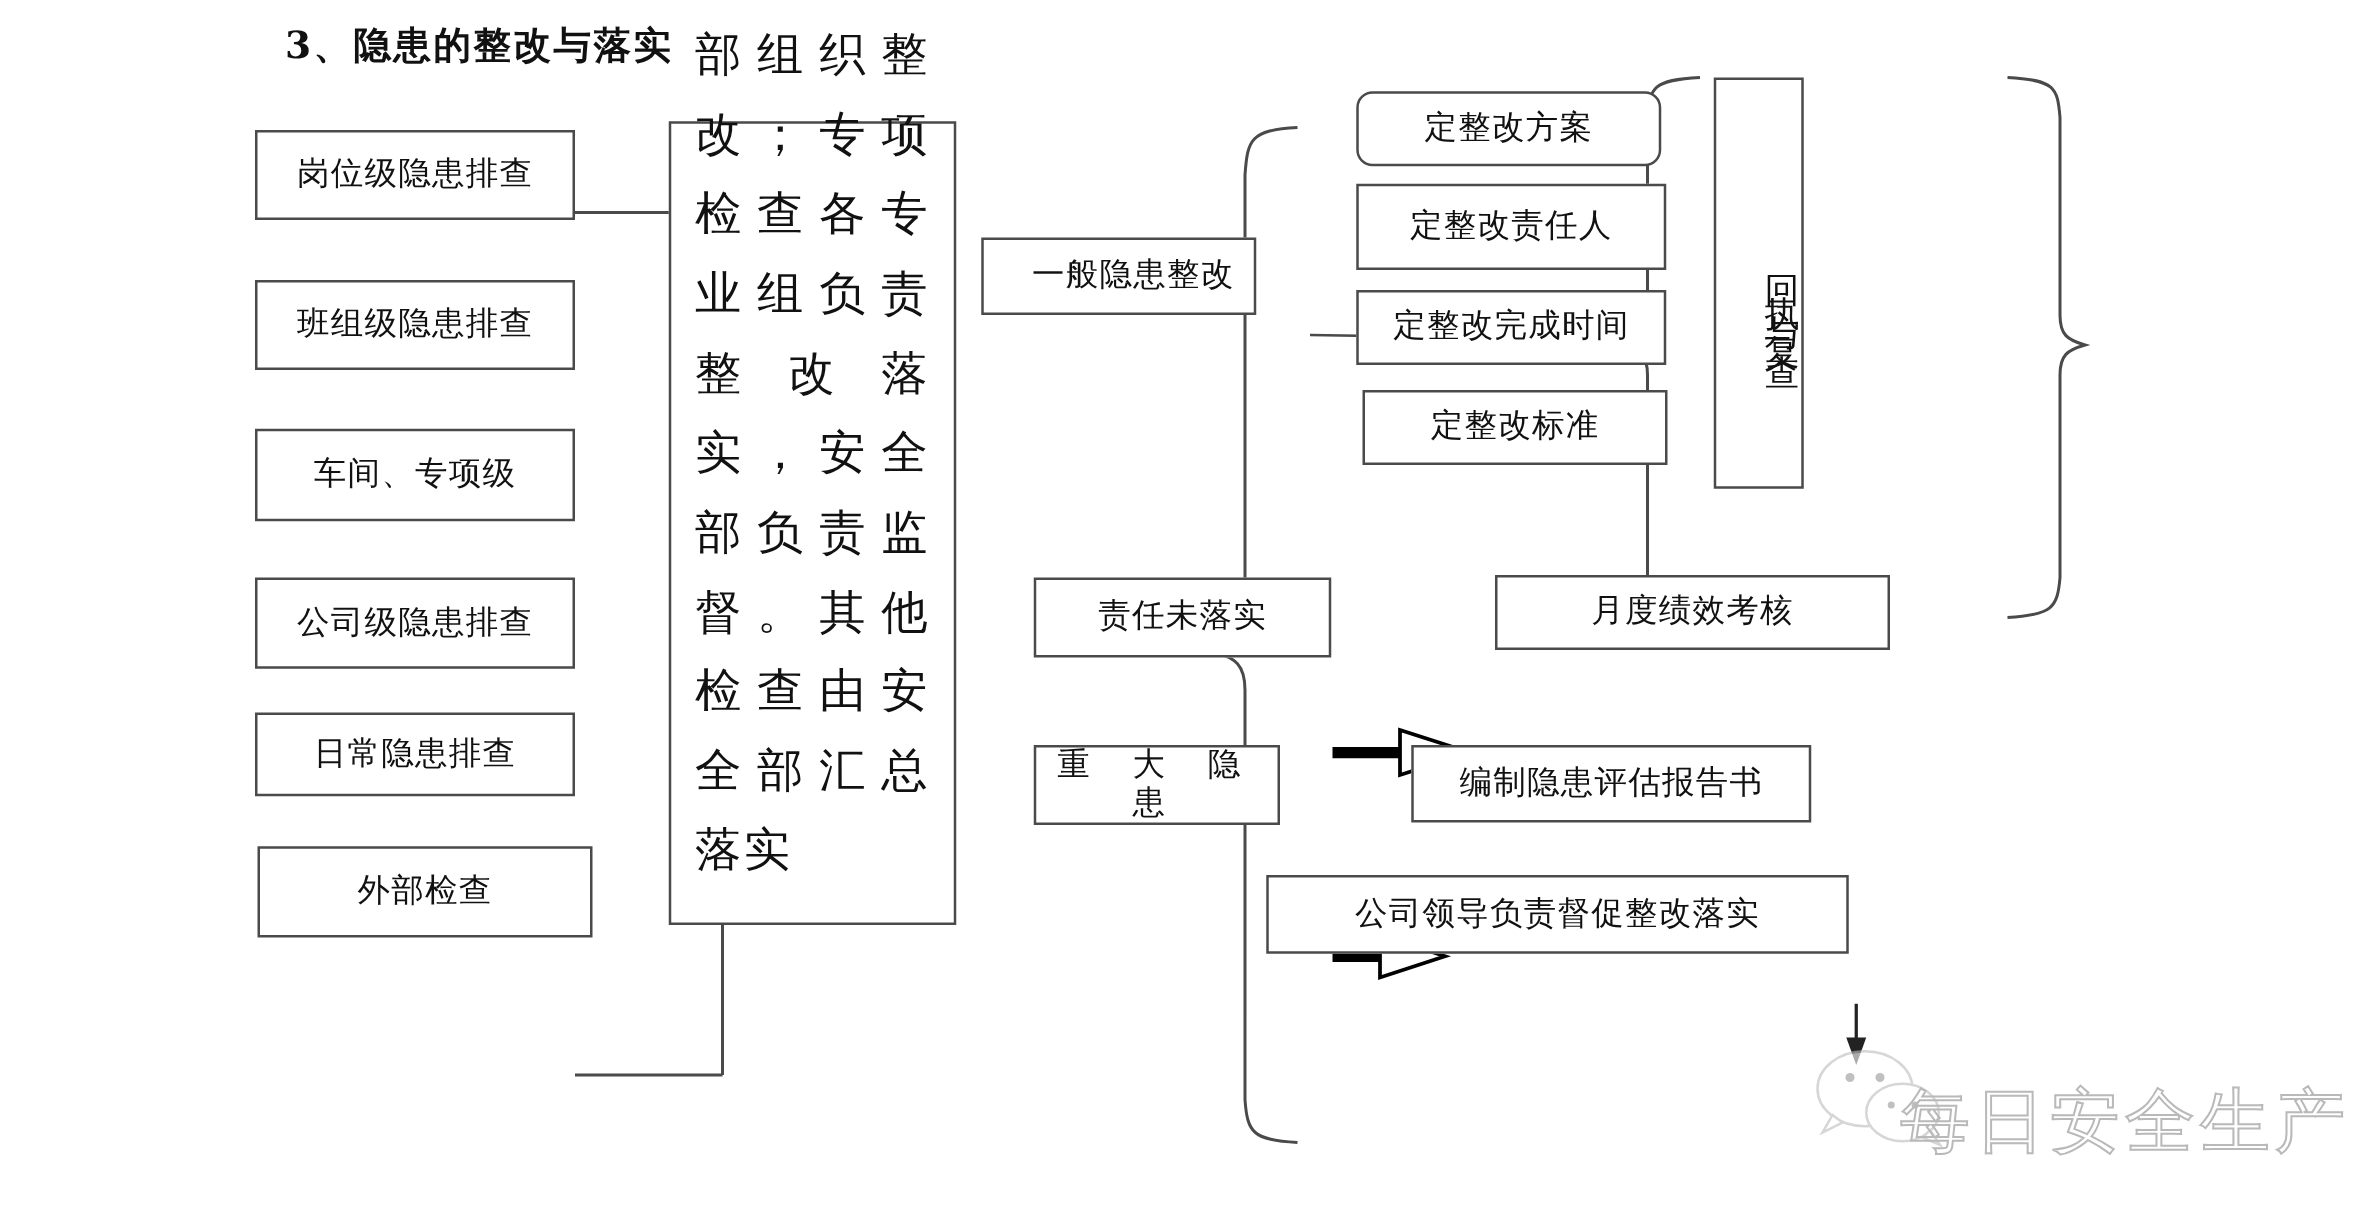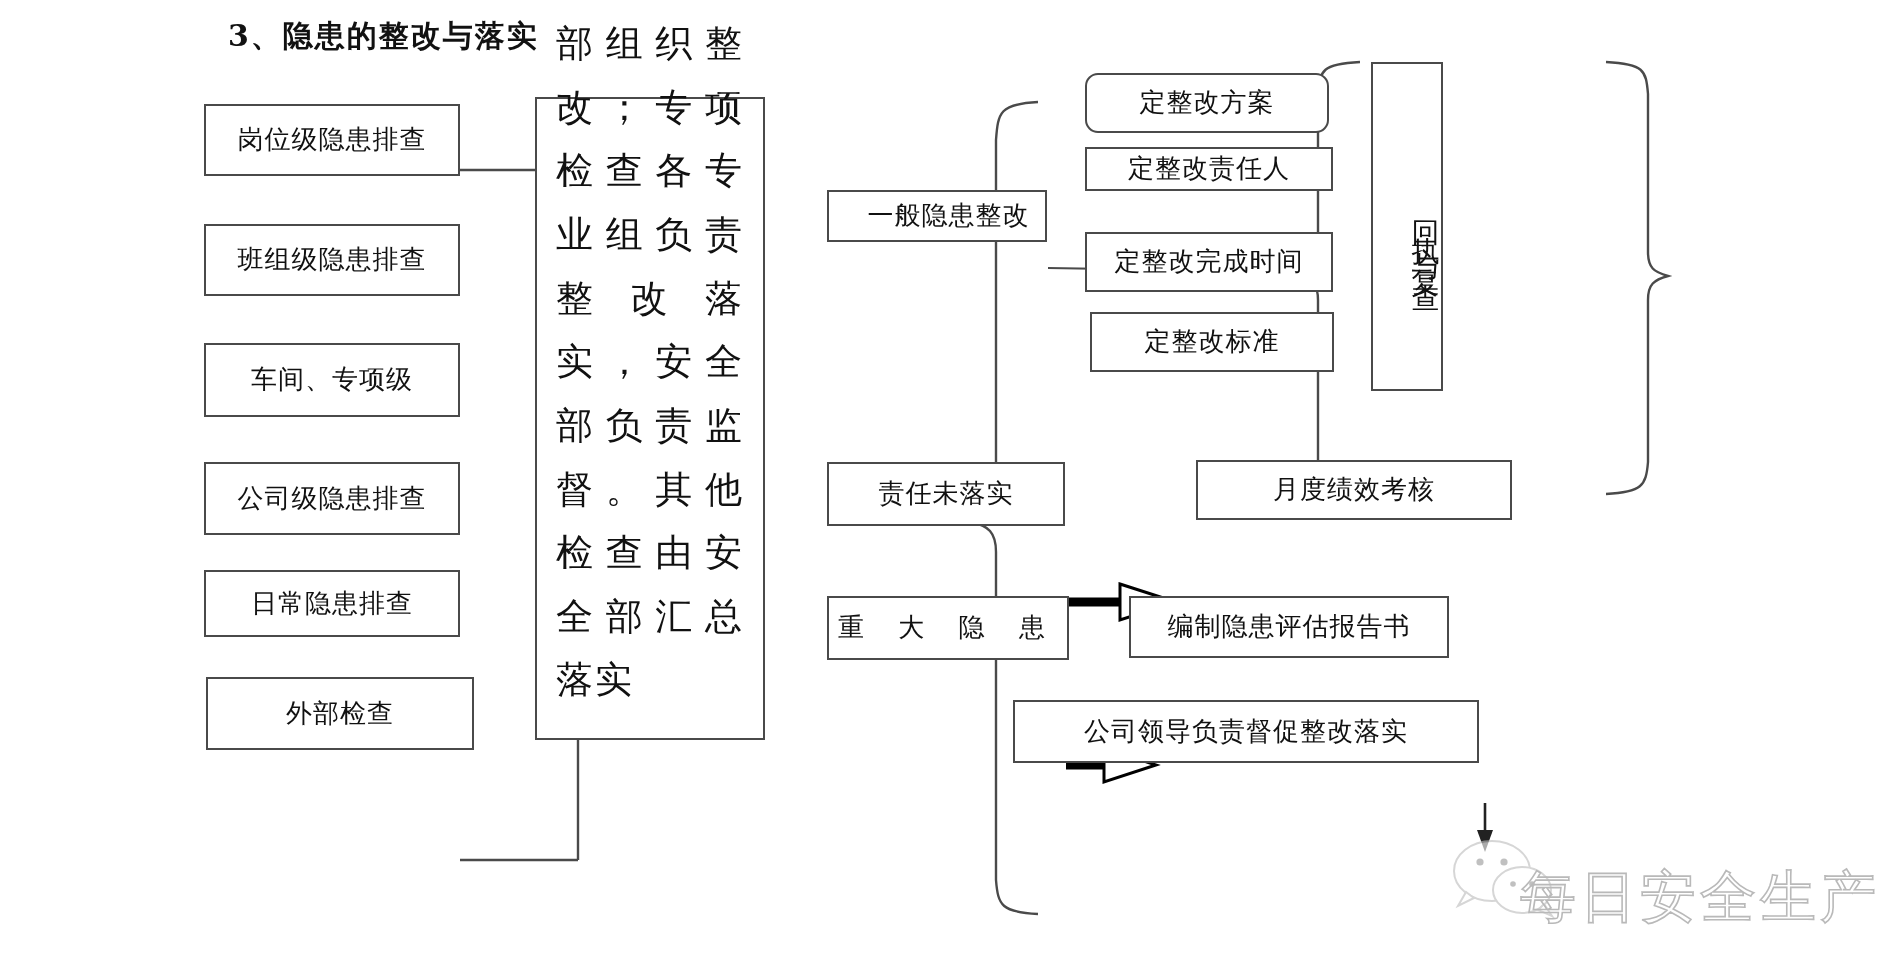--- a/index.html
+++ b/index.html
@@ -157,37 +157,37 @@
   </div>
 
   <div class="node" style="left:206px;top:677px;width:268px;height:73px;">
     <span>外部检查</span>
   </div>
 
   <div class="node" id="center-box" style="left:535px;top:97px;width:230px;height:643px;">
     <span>岗位、班组、车间检查问题立由生产部组织整改；专项检查各专业组负责整改落实，安全部负责监督。其他检查由安全部汇总落实</span>
   </div>
 
-  <div class="node" style="left:827px;top:190px;width:220px;height:52px;padding-left:23px;">
+  <div class="node" style="left:785px;top:190px;width:220px;height:62px;padding-left:23px;">
     <span>一般隐患整改</span>
   </div>
 
   <div class="node" style="left:827px;top:462px;width:238px;height:64px;justify-content:center;">
     <span>责任未落实</span>
   </div>
 
-  <div class="node" style="left:827px;top:596px;width:242px;height:64px;">
+  <div class="node" style="left:827px;top:596px;width:197px;height:64px;">
     <span class="wide-gap">重 大 隐 患</span>
   </div>
 
   <div class="node" style="left:1085px;top:73px;width:244px;height:60px;border-radius:13px;">
     <span>定整改方案</span>
   </div>
 
-  <div class="node" style="left:1085px;top:147px;width:248px;height:44px;">
+  <div class="node" style="left:1085px;top:147px;width:248px;height:69px;">
     <span>定整改责任人</span>
   </div>
 
   <div class="node" style="left:1085px;top:232px;width:248px;height:60px;">
     <span>定整改完成时间</span>
   </div>
 
   <div class="node" style="left:1090px;top:312px;width:244px;height:60px;">
     <span>定整改标准</span>
   </div>

